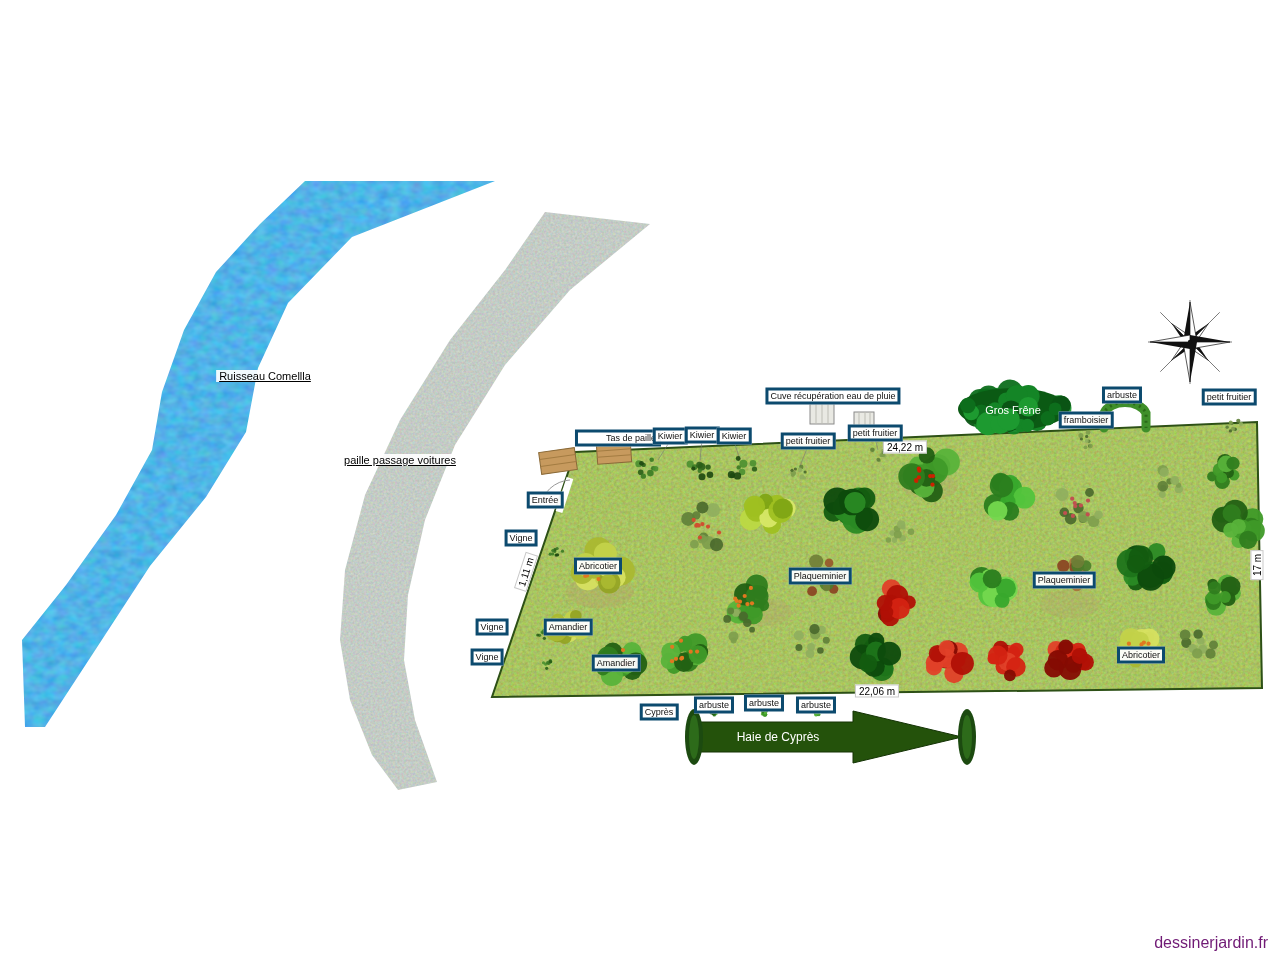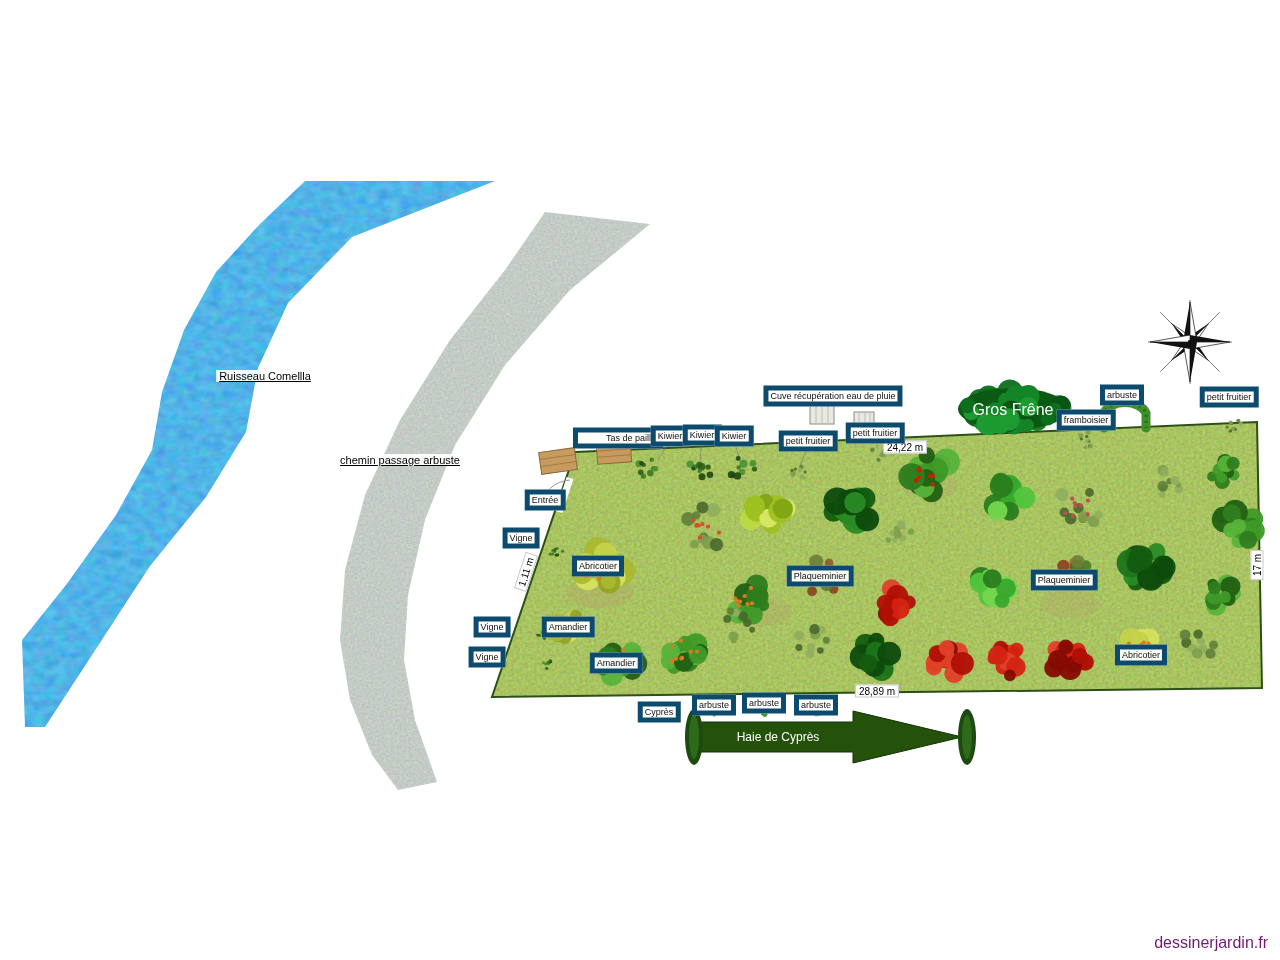--- a/index.html
+++ b/index.html
@@ -3,30 +3,30 @@
 <meta charset="utf-8">
 <style>
   *{margin:0;padding:0;box-sizing:border-box}
   html,body{width:1280px;height:960px;background:#ffffff;overflow:hidden;
     font-family:"Liberation Sans",sans-serif}
   .stage{position:relative;width:1280px;height:960px}
   .stage > svg{position:absolute;left:0;top:0}
   .labels-layer{position:absolute;left:0;top:0;width:1280px;height:960px;pointer-events:none}
   .plabel{position:absolute;transform:translate(-50%,-50%);background:rgba(255,255,255,.95);
     font-size:9px;line-height:11px;padding:0 2px;color:#111;white-space:nowrap;
-    border:5px solid #0c4a6e}
+    border:3px solid #0c4a6e}
   .big-label{position:absolute;transform:translate(-50%,-50%);font-size:11px;color:#000;
     background:rgba(255,255,255,.92);padding:0 3px;text-decoration:underline;white-space:nowrap}
   .measure{position:absolute;transform:translate(-50%,-50%);font-size:10px;color:#000;
     background:#fff;border:1px solid #c9c9c9;padding:0 3px;white-space:nowrap}
   .measure.rot-right{transform:translate(-50%,-50%) rotate(-90deg)}
   .measure.rot-left{transform:translate(-50%,-50%) rotate(-72deg)}
   .hedge-label{position:absolute;transform:translate(-50%,-50%);color:#fff;font-size:12px;
     font-weight:normal;white-space:nowrap}
-  .frene-label{position:absolute;transform:translate(-50%,-50%);color:#fff;font-size:16px;white-space:nowrap}
+  .frene-label{position:absolute;transform:translate(-50%,-50%);color:#fff;font-size:11px;white-space:nowrap}
   .watermark{position:absolute;right:12px;bottom:8px;font-size:16px;color:#701a75}
 </style>
 </head>
 <body>
 
 <div class="stage">
 
   <svg id="scene" width="1280" height="960" viewBox="0 0 1280 960">
     <defs>
       <filter id="fGrass" x="-2%" y="-2%" width="104%" height="104%">
@@ -793,23 +793,23 @@
         <polygon points="1190,382 1197,342 1190,342" fill="#111"></polygon>
         <polygon points="1190,382 1183,342 1190,342" fill="#fff" stroke="#111" stroke-width="0.7"></polygon>
         <polygon points="1150,342 1190,349 1190,342" fill="#111"></polygon>
         <polygon points="1150,342 1190,335 1190,342" fill="#fff" stroke="#111" stroke-width="0.7"></polygon>
         <circle cx="1190" cy="342" r="2.2" fill="#111"></circle>
       </g>
   </svg>
 
   <div id="labels" class="labels-layer">
     <div class="big-label" style="left:265px;top:376px">Ruisseau Comellla</div>
-    <div class="big-label" style="left:400px;top:460px">chemin passage arbuste</div>
+    <div class="big-label" style="left:400px;top:460px">paille passage voitures</div>
     <div class="measure" style="left:905px;top:447px">24,22 m</div>
-    <div class="measure" style="left:877px;top:691px">28,89 m</div>
+    <div class="measure" style="left:877px;top:691px">22,06 m</div>
     <div class="measure rot-right" style="left:1257px;top:565px">17 m</div>
     <div class="measure rot-left" style="left:526px;top:572px">1,11 m</div>
     <div class="plabel" style="left:545px;top:500px">Entrée</div>
     <div class="frene-label" style="left:1013px;top:410px">Gros Frêne</div>
     <div class="hedge-label" style="left:778px;top:737px">Haie de Cyprès</div>
     <div class="watermark">dessinerjardin.fr</div>
   <div class="plabel" style="left: 833px; top: 396px;">Cuve récupération eau de pluie</div>
       <div class="plabel" style="left: 618px; top: 438px; padding-left: 28px;">Tas de paille</div>
       <div class="plabel" style="left: 670px; top: 436px;">Kiwier</div>
       <div class="plabel" style="left: 702px; top: 435px;">Kiwier</div>

